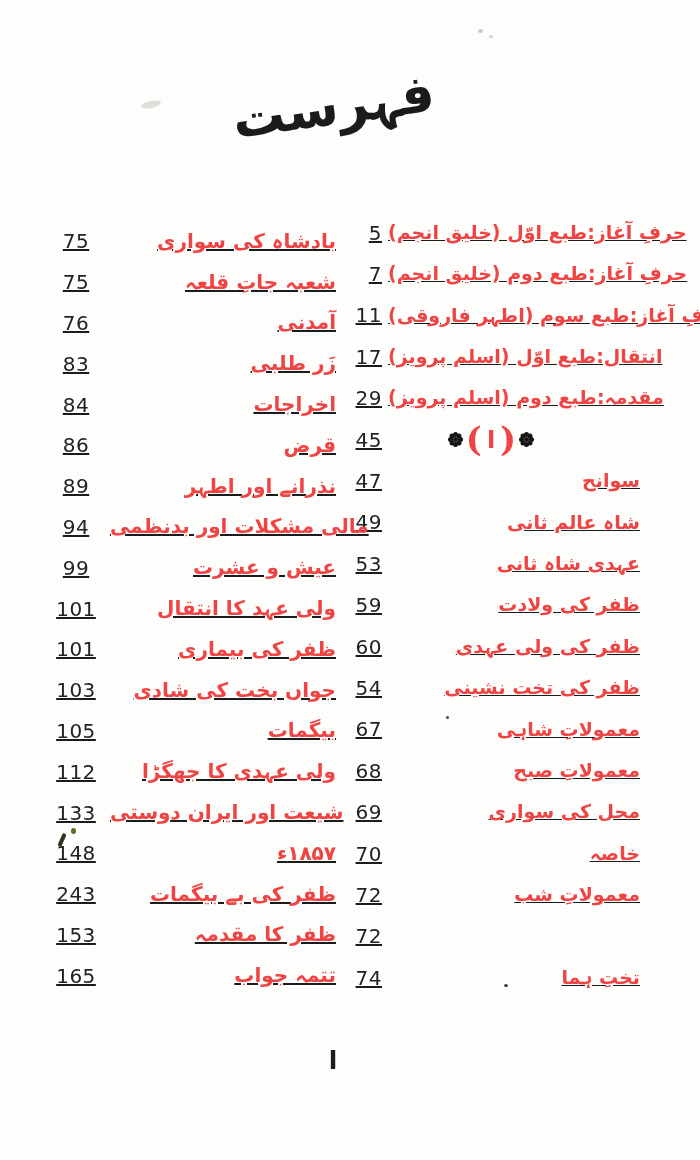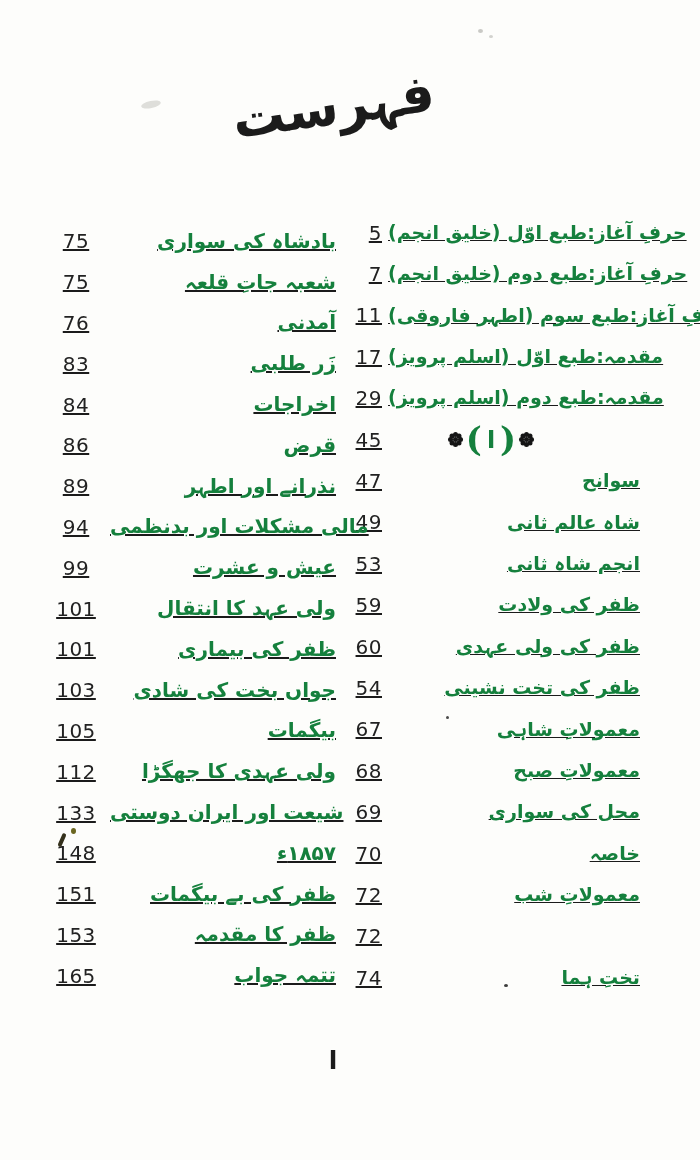--- a/index.html
+++ b/index.html
@@ -26,21 +26,21 @@
   .row{display:flex;align-items:center;}
 
   .num{
     flex:0 0 auto;font-size:20px;color:#222;letter-spacing:0.5px;
   }
   .col-right .num{width:30px;text-align:right;}
   .col-left  .num{width:56px;text-align:center;}
 
   .entry-title{
     flex:1;text-align:right;font-size:19px;font-weight:700;
-    white-space:nowrap;color:#15803d;line-height:1.25;
+    white-space:nowrap;color:#ef4444;line-height:1.25;
     padding-left:6px;
   }
   .col-left .entry-title{font-size:20px;}
 
   
   .ornament-row .entry-title{text-align:center;padding-right:46px;}
   .orn-paren{
     font-family:"DejaVu Serif",serif;font-size:34px;font-weight:700;
     vertical-align:middle;line-height:0.8;display:inline-block;
   }
@@ -95,41 +95,41 @@
       <div class="row">
         <span class="num">7</span>
         <span class="entry-title" dir="rtl">حرفِ آغاز:طبع دوم (خلیق انجم)</span>
       </div>
       <div class="row">
         <span class="num">11</span>
         <span class="entry-title" dir="rtl">حرفِ آغاز:طبع سوم (اطہر فاروقی)</span>
       </div>
       <div class="row">
         <span class="num">17</span>
-        <span class="entry-title" dir="rtl">مقدمہ:طبع اوّل (اسلم پرویز)</span>
+        <span class="entry-title" dir="rtl">انتقال:طبع اوّل (اسلم پرویز)</span>
       </div>
       <div class="row">
         <span class="num">29</span>
         <span class="entry-title" dir="rtl">مقدمہ:طبع دوم (اسلم پرویز)</span>
       </div>
       <div class="row ornament-row">
         <span class="num">45</span>
         <span class="entry-title" dir="rtl"><span class="rosette"></span><span class="orn-paren">(</span><span class="orn-letter">ا</span><span class="orn-paren">)</span><span class="rosette"></span></span>
       </div>
       <div class="row">
         <span class="num">47</span>
         <span class="entry-title" dir="rtl">سوانح</span>
       </div>
       <div class="row">
         <span class="num">49</span>
         <span class="entry-title" dir="rtl">شاہ عالم ثانی</span>
       </div>
       <div class="row">
         <span class="num">53</span>
-        <span class="entry-title" dir="rtl">انجم شاہ ثانی</span>
+        <span class="entry-title" dir="rtl">عہدی شاہ ثانی</span>
       </div>
       <div class="row">
         <span class="num">59</span>
         <span class="entry-title" dir="rtl">ظفر کی ولادت</span>
       </div>
       <div class="row">
         <span class="num">60</span>
         <span class="entry-title" dir="rtl">ظفر کی ولی عہدی</span>
       </div>
       <div class="row">
@@ -224,21 +224,21 @@
       </div>
       <div class="row">
         <span class="num">133</span>
         <span class="entry-title" dir="rtl">شیعت اور ایران دوستی</span>
       </div>
       <div class="row">
         <span class="num">148</span>
         <span class="entry-title" dir="rtl">۱۸۵۷ء</span>
       </div>
       <div class="row">
-        <span class="num">151</span>
+        <span class="num">243</span>
         <span class="entry-title" dir="rtl">ظفر کی بے بیگمات</span>
       </div>
       <div class="row">
         <span class="num">153</span>
         <span class="entry-title" dir="rtl">ظفر کا مقدمہ</span>
       </div>
       <div class="row">
         <span class="num">165</span>
         <span class="entry-title" dir="rtl">تتمہ جواب</span>
       </div>

